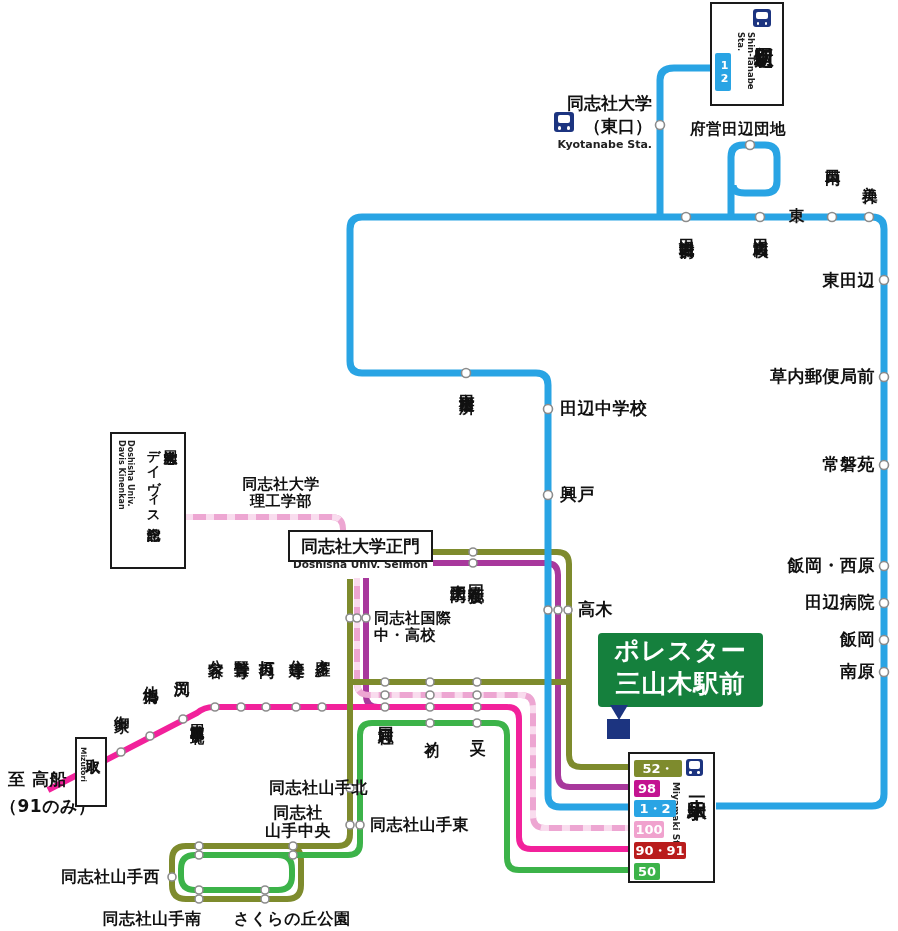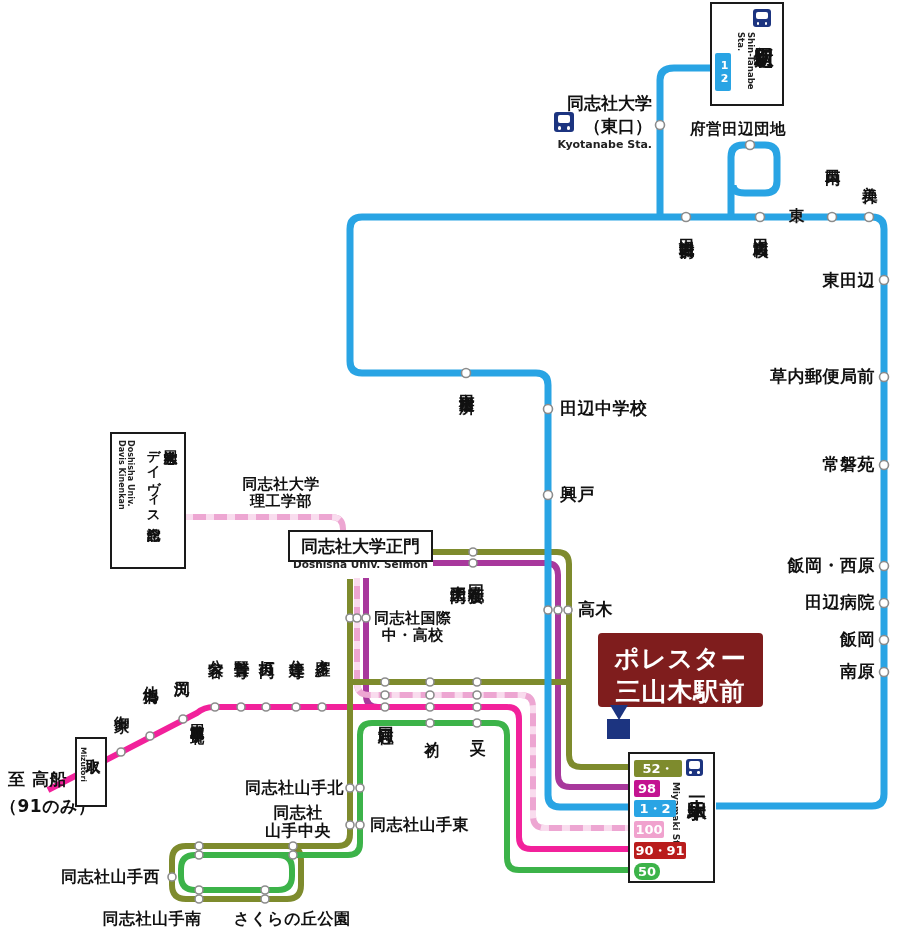--- a/index.html
+++ b/index.html
@@ -1,31 +1,31 @@
 <!DOCTYPE html>
 <html><head>
 <meta charset="utf-8">
 <style>
   html,body{margin:0;padding:0;background:#fff;}
   #map{position:relative;width:898px;height:931px;background:#fff;overflow:hidden;
        font-family:"DejaVu Sans","Liberation Sans",sans-serif;color:#111;}
   svg#lines{position:absolute;left:0;top:0;}
-  .hlabel,.vlabel{position:absolute;font-weight:700;line-height:1.12;white-space:pre-line;color:#111;text-align:center;}
+  .hlabel,.vlabel{position:absolute;font-weight:700;line-height:1.12;white-space:pre-line;color:#111;}
   .vlabel{writing-mode:vertical-rl;text-orientation:mixed;letter-spacing:1px;}
   .hlabel{letter-spacing:0.5px;}
   .mapbox{position:absolute;background:#fff;border:2px solid #1a1a1a;box-sizing:border-box;}
   .train-icon{position:absolute;background:#1c3480;border-radius:3px;}
   .train-icon .win{position:absolute;left:18%;top:14%;width:64%;height:42%;background:#fff;border-radius:2px;}
   .train-icon .w1,.train-icon .w2{position:absolute;bottom:12%;width:16%;height:16%;background:#fff;border-radius:50%;}
   .train-icon .w1{left:20%;} .train-icon .w2{right:20%;}
   .badge{position:absolute;color:#fff;font-weight:700;text-align:center;border-radius:2px;
          font-size:13px;line-height:17px;height:17px;letter-spacing:0px;}
   .vtext{writing-mode:vertical-rl;text-orientation:mixed;position:absolute;font-weight:700;}
-  #callout{position:absolute;left:598px;top:633px;width:165px;height:74px;background:#7f1d1d;border-radius:4px;
-           color:#fff;font-weight:700;font-size:25px;text-align:center;line-height:1.3;padding-top:10px;box-sizing:border-box;letter-spacing:1px;}
+  #callout{position:absolute;left:598px;top:633px;width:165px;height:74px;background:#15803d;border-radius:4px;
+           color:#fff;font-weight:700;font-size:25px;text-align:center;line-height:1.3;padding-top:2px;box-sizing:border-box;letter-spacing:1px;}
   #callout-tri{position:absolute;left:610px;top:705px;width:0;height:0;
            border-left:9px solid transparent;border-right:9px solid transparent;border-top:15px solid #1c3480;}
   #callout-sq{position:absolute;left:607px;top:719px;width:23px;height:20px;background:#1c3480;}
 </style>
 </head>
 <body>
 
 <div id="map">
 
   <svg id="lines" width="898" height="931" viewBox="0 0 898 931">
@@ -141,21 +141,21 @@
       <div class="vlabel" style="font-size: 15.5px; left: 477px; top: 729px; transform: translateX(-50%);">二又</div>
       <div class="vlabel" style="font-size: 15.5px; left: 322px; top: 648px; transform: translateX(-50%);">多々羅</div>
       <div class="vlabel" style="font-size: 15.5px; left: 296px; top: 648px; transform: translateX(-50%);">住建寺</div>
       <div class="vlabel" style="font-size: 15.5px; left: 266px; top: 648px; transform: translateX(-50%);">打垣内</div>
       <div class="vlabel" style="font-size: 15.5px; left: 241px; top: 648px; transform: translateX(-50%);">普賢寺</div>
       <div class="vlabel" style="font-size: 15.5px; left: 215px; top: 648px; transform: translateX(-50%);">公家谷</div>
       <div class="vlabel" style="font-size: 15.5px; left: 181px; top: 668px; transform: translateX(-50%);">渕尻</div>
       <div class="vlabel" style="font-size: 15.5px; left: 150px; top: 674px; transform: translateX(-50%);">他力橋</div>
       <div class="vlabel" style="font-size: 15.5px; left: 121px; top: 704px; transform: translateX(-50%);">御家</div>
       <div class="vlabel" style="font-size: 14px; left: 197px; top: 712px; transform: translateX(-50%);">同志社山手三丁目北</div>
-      <div class="hlabel" style="font-size: 16px; right: 554px; top: 788px; transform: translateY(-50%); text-align: right;">同志社山手北</div>
+      <div class="hlabel" style="font-size: 16px; right: 530px; top: 788px; transform: translateY(-50%); text-align: right;">同志社山手北</div>
       <div class="hlabel" style="font-size: 16px; left: 370px; top: 825px; transform: translateY(-50%);">同志社山手東</div>
       <div class="hlabel" style="font-size: 16px; left: 298px; top: 822px; transform: translate(-50%, -50%); text-align: center;">同志社
 山手中央</div>
       <div class="hlabel" style="font-size: 16px; right: 738px; top: 877px; transform: translateY(-50%); text-align: center;">同志社山手西</div>
       <div class="hlabel" style="font-size: 16px; left: 152px; top: 919px; transform: translate(-50%, -50%); text-align: center;">同志社山手南</div>
       <div class="hlabel" style="font-size: 16px; left: 292px; top: 919px; transform: translate(-50%, -50%); text-align: center;">さくらの丘公園</div>
       <div class="hlabel" style="font-size: 17px; left: 8px; top: 780px; transform: translateY(-50%);">至 高船</div>
       <div class="hlabel" style="font-size: 17px; left: 0px; top: 807px; transform: translateY(-50%);">（91のみ）</div>
     </div>
 
@@ -212,17 +212,17 @@
         <span class="w2"></span>
       </div>
     <div class="vtext" style="left:55px;top:27px;font-size:19px;letter-spacing:2px;">三山木駅</div>
     <div class="vtext" style="left:41px;top:28px;font-size:9px;color:#222;">Miyamaki Sta.</div>
     <div id="badges-layer">
         <div class="badge" style="background: rgb(126, 139, 45); width: 48px; left: 4px; top: 6px;">52・53</div>
         <div class="badge" style="background: rgb(195, 19, 145); width: 26px; left: 4px; top: 26px;">98</div>
         <div class="badge" style="background: rgb(41, 164, 228); width: 42px; left: 4px; top: 46px;">1・2</div>
         <div class="badge" style="background: rgb(240, 162, 206); width: 30px; left: 4px; top: 67px;">100</div>
         <div class="badge" style="background: #b91c1c; width: 52px; left: 4px; top: 88px;">90・91</div>
-        <div class="badge" style="background: rgb(60, 179, 73); width: 26px; left: 4px; top: 109px; border-radius: 8px;">50</div>
+        <div class="badge" style="background: rgb(60, 179, 73); width: 26px; left: 4px; top: 109px;">50</div>
       </div>
   </div>
 
 </div>
 
 </body></html>

